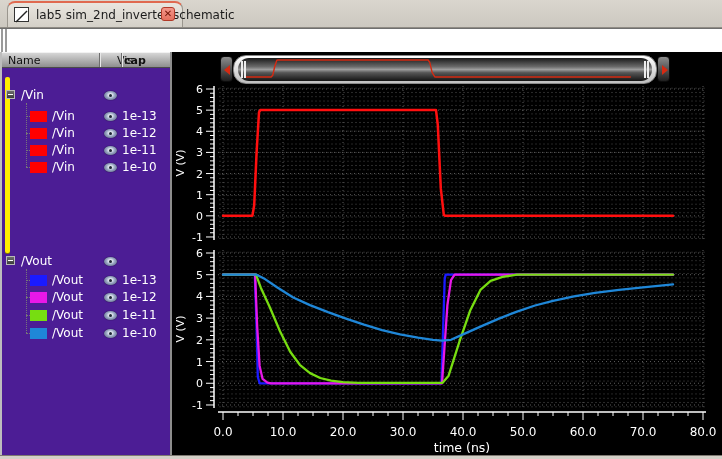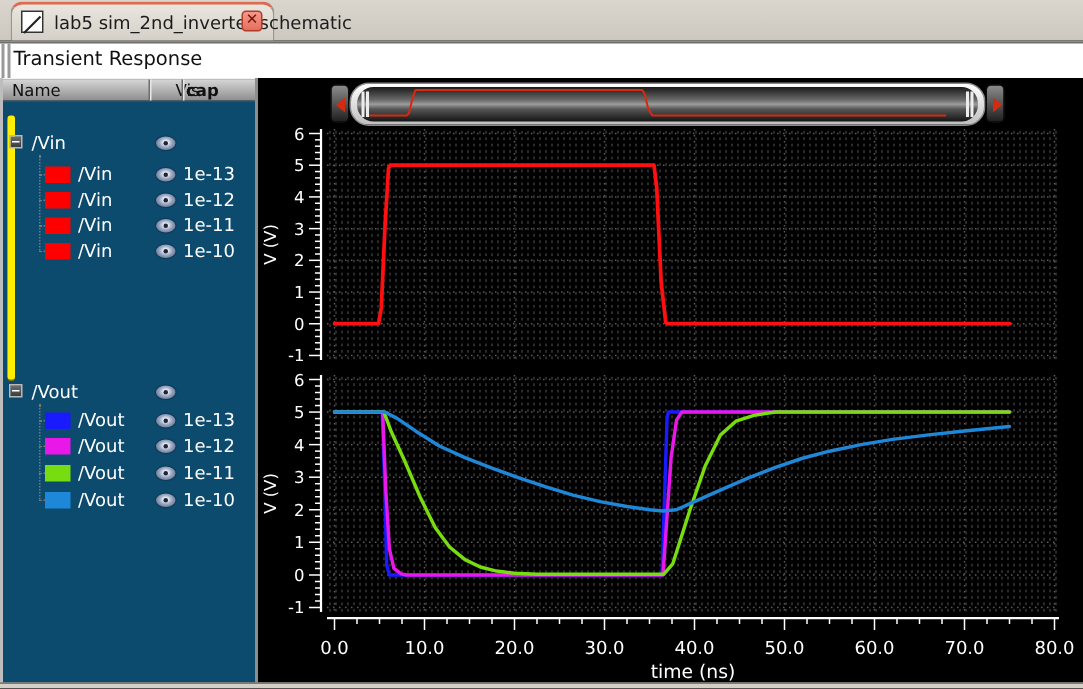--- a/index.html
+++ b/index.html
@@ -22,21 +22,21 @@
              text-align:center;line-height:12px;}
 
   
   #titlebar{position:absolute;left:0;top:28px;width:722px;height:24px;background:#ffffff;
             border-top:1px solid #6f6f6f;box-sizing:border-box;}
   #title-grip{position:absolute;left:1px;top:0;width:6px;height:100%;
               border-left:2px solid #9a9a9a;border-right:2px solid #9a9a9a;box-sizing:border-box;}
   #page-title-text{position:absolute;left:9px;top:3px;font-size:13px;color:#101010;}
 
   
-  #left-panel{position:absolute;left:0;top:52px;width:170px;height:403px;background:#0c4a6e;
+  #left-panel{position:absolute;left:0;top:52px;width:170px;height:403px;background:#4c1d95;
               border-left:2px solid #bdbdbd;box-sizing:border-box;}
   #thead{position:absolute;left:0;top:0;width:168px;height:16px;
          background:linear-gradient(180deg,#d6d6d6,#8e8e8e);
          border-top:1px solid #f2f2f2;border-bottom:1px solid #4a4a4a;box-sizing:border-box;
          font-size:11px;color:#111;}
   .th{position:absolute;top:1px;}
   #th-name{left:6px;} #th-vis{left:100px;margin-left:15px;} #th-cap{left:122px;font-weight:bold;}
   .th-sep{position:absolute;top:0;width:1px;height:100%;background:#6e6e6e;box-shadow:1px 0 0 #e8e8e8;}
   #tree-scrollbar{position:absolute;left:3px;top:25px;width:5px;height:176px;background:#ffee00;
                   border-radius:2px;box-shadow:0 1px 0 #887700;}
@@ -100,21 +100,20 @@
             <line x1="1" y1="12" x2="12" y2="1" stroke="#222" stroke-width="1.4"></line>
           </svg>
       </span>
       <span id="tab-title">lab5 sim_2nd_inverter schematic</span>
       <span id="tab-close">✕</span>
     </div>
   </div>
 
   <div id="titlebar">
     <span id="title-grip"></span>
-    <span id="page-title-text">Transient Response</span>
   </div>
 
   <div id="left-panel">
     <div id="thead">
       <span class="th" id="th-name">Name</span>
       <span class="th-sep" style="left:97px"></span>
       <span class="th" id="th-vis">Vis</span>
       <span class="th-sep" style="left:119px"></span>
       <span class="th" id="th-cap">cap</span>
     </div>

